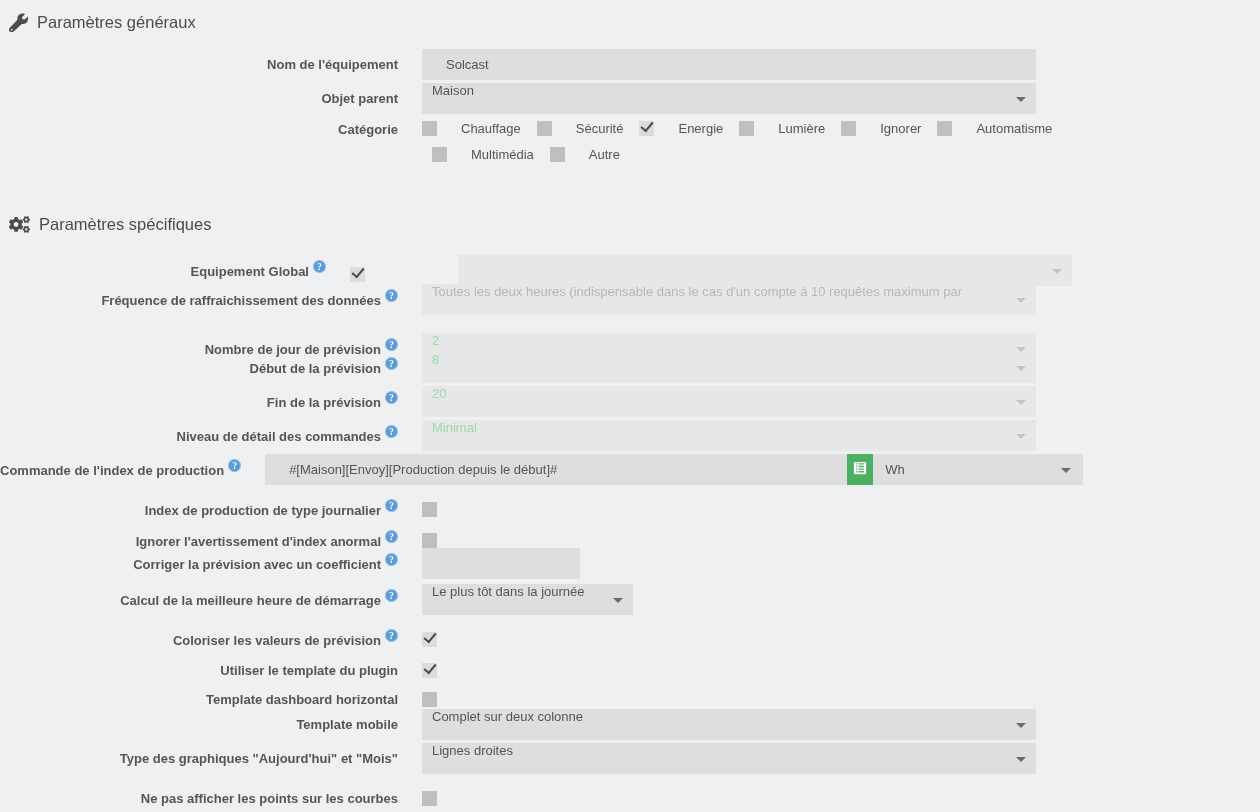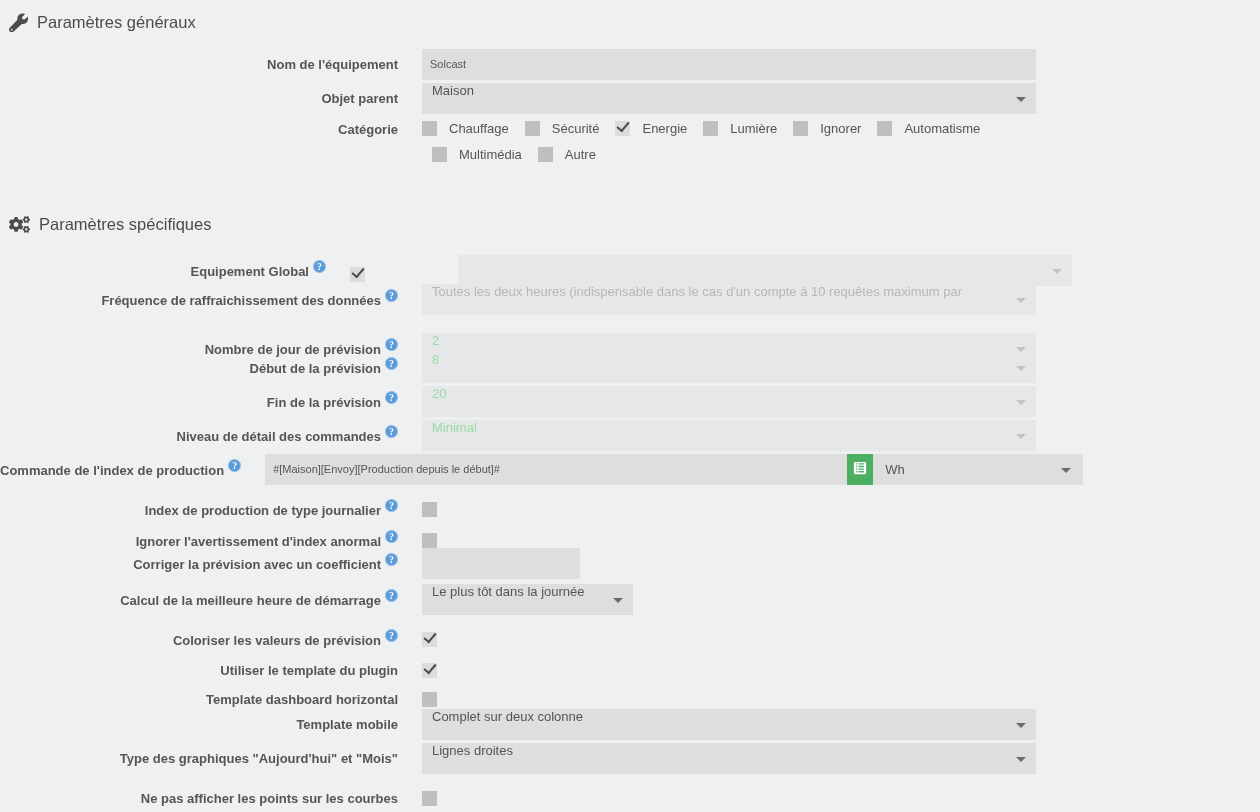--- a/index.html
+++ b/index.html
@@ -79,23 +79,23 @@
   }
 
   
   .inp {
     box-sizing: border-box;
     height: 31px;
     background: #dededf;
     border: none;
     outline: none;
     font-family: "Liberation Sans", sans-serif;
-    font-size: 11px;
-    color: #555555;
-    padding: 0 8px;
+    font-size: 13px;
+    color: #555555;
+    padding: 0 24px;
     line-height: 31px;
     display: flex;
     align-items: center;
   }
   .inp.w614 { width: 614px; }
   .inp.w158 { width: 158px; }
 
   .sel {
     box-sizing: border-box;
     position: relative;
@@ -152,21 +152,21 @@
     height: 5px;
     border-left: 2.6px solid #4a4a4a;
     border-bottom: 2.6px solid #4a4a4a;
     transform: rotate(-50deg);
   }
 
   .cb-group { display: flex; align-items: center; flex-wrap: wrap; }
   .cb-item {
     display: inline-flex;
     align-items: center;
-    gap: 12px;
+    gap: 24px;
     margin-right: 16px;
     font-size: 13px;
     color: #555555;
     white-space: nowrap;
   }
   .cb-item.indent { margin-left: 10px; }
 
   
   .cmd-btn {
     width: 26px;

